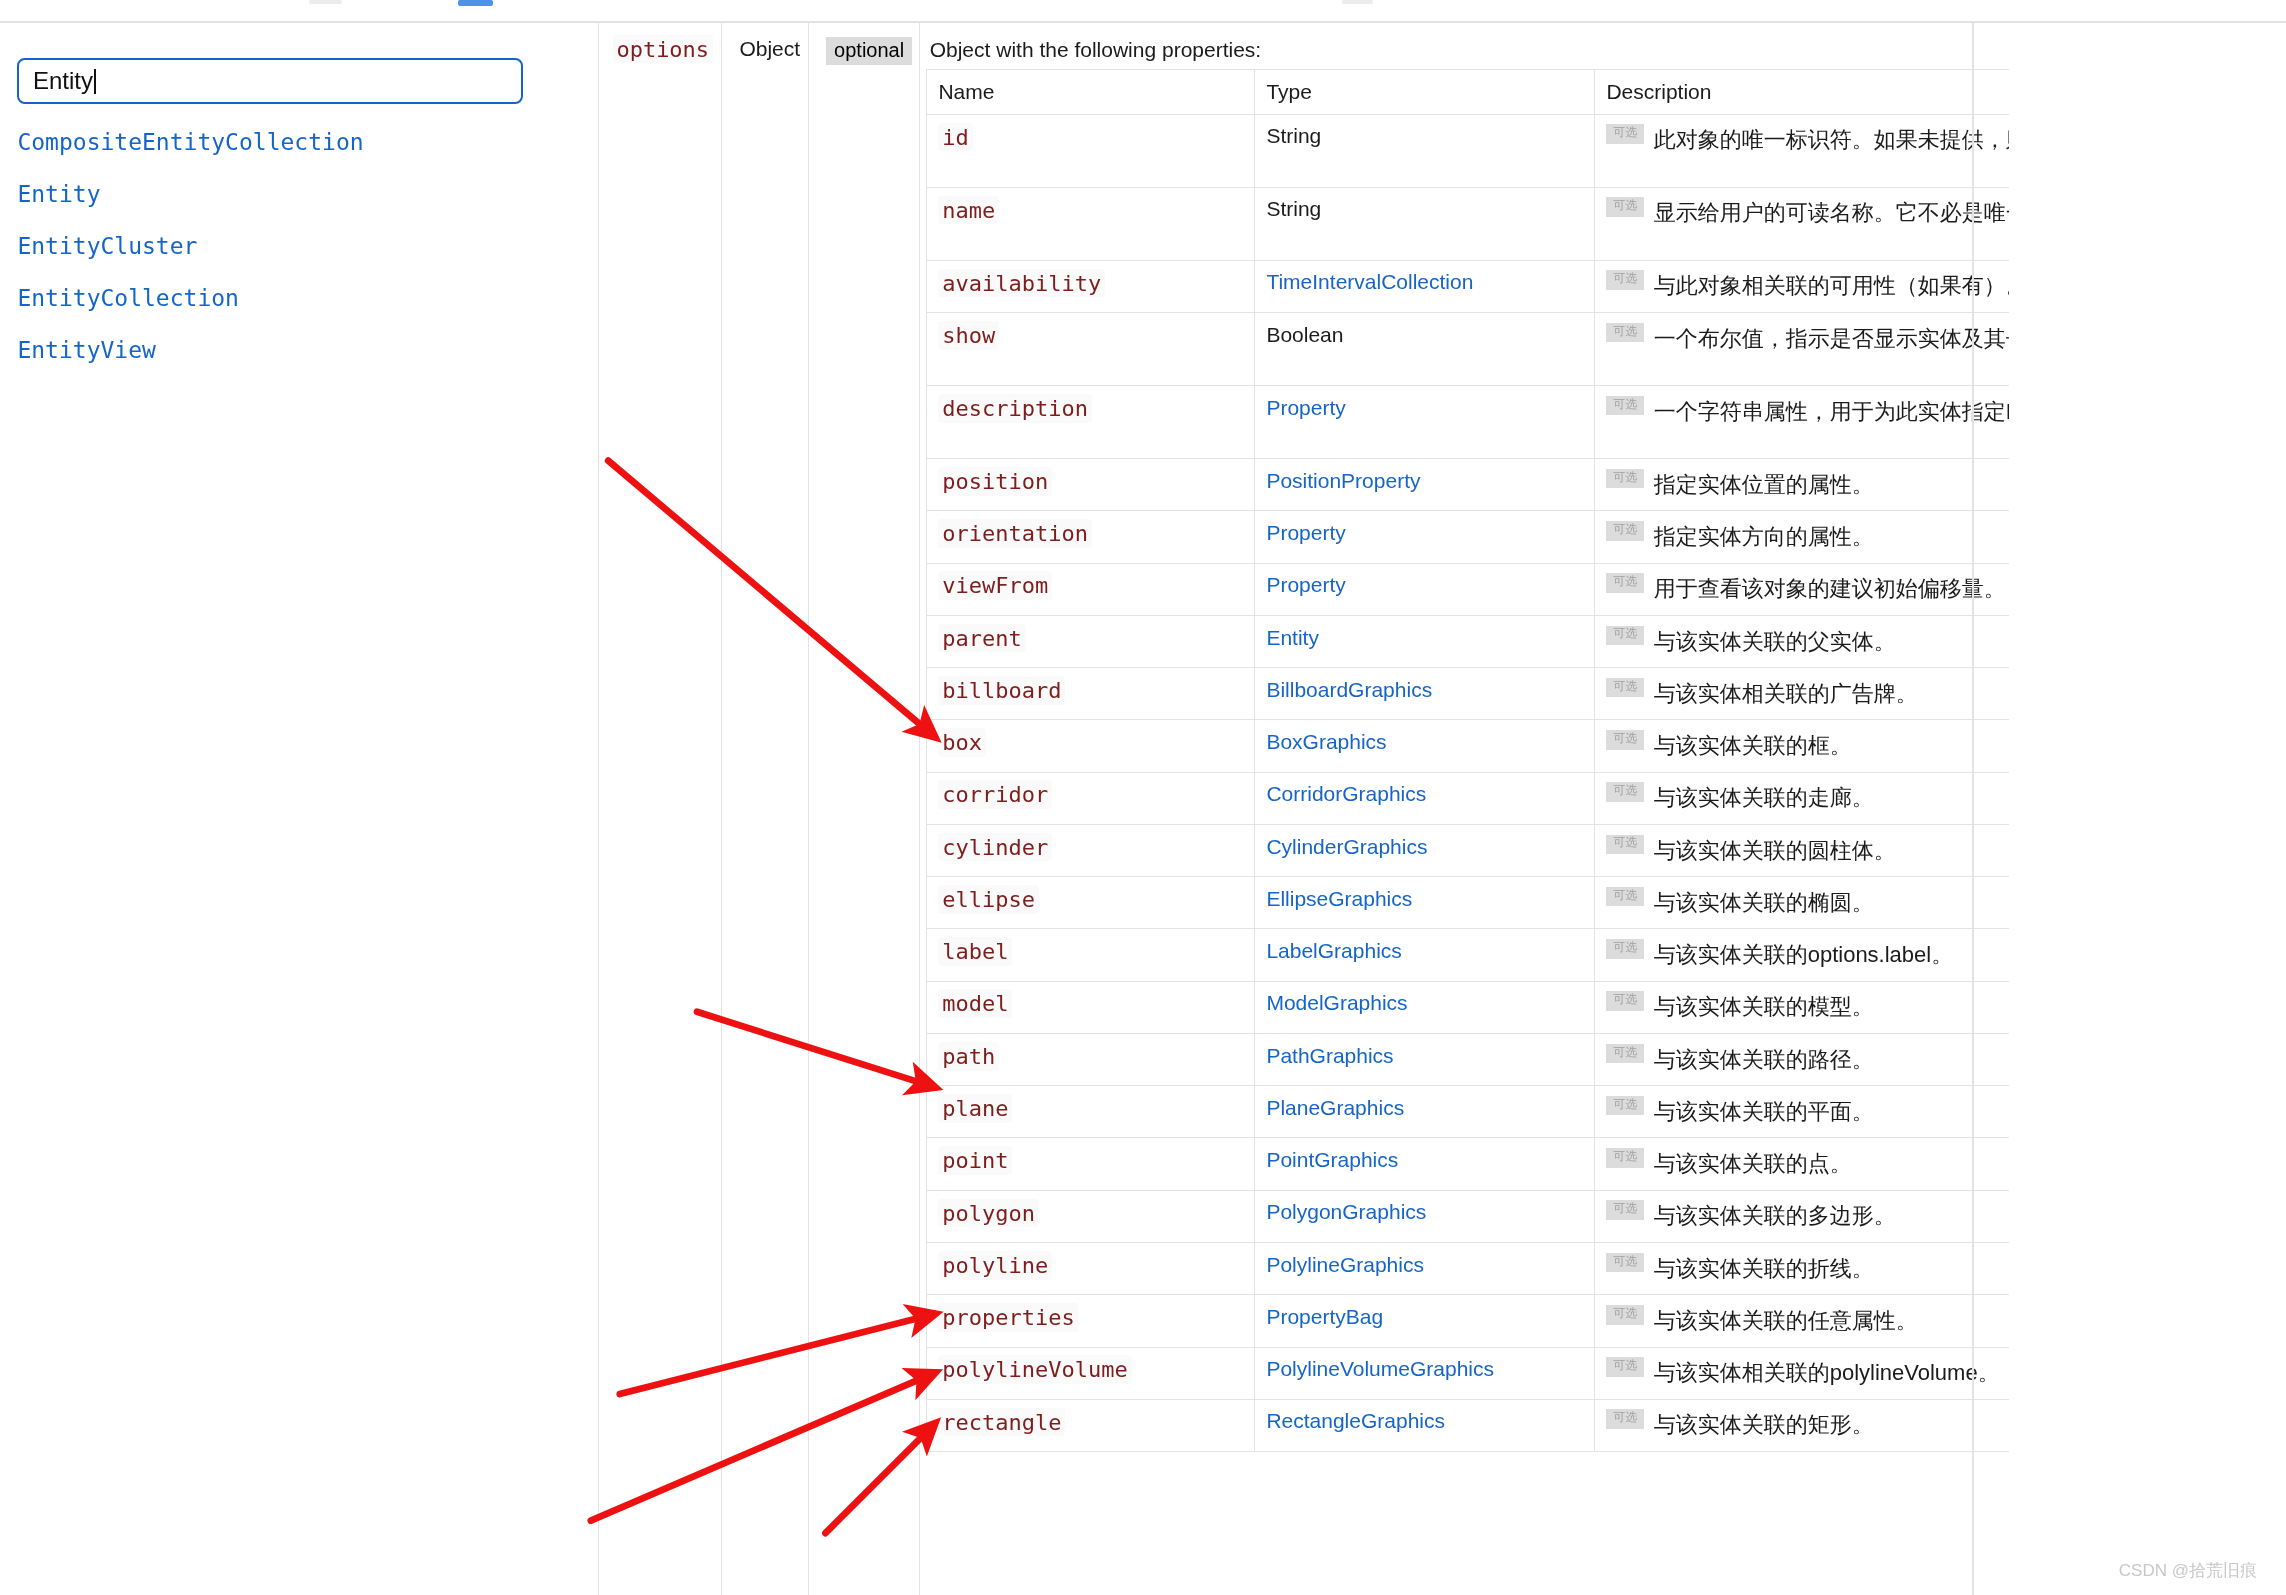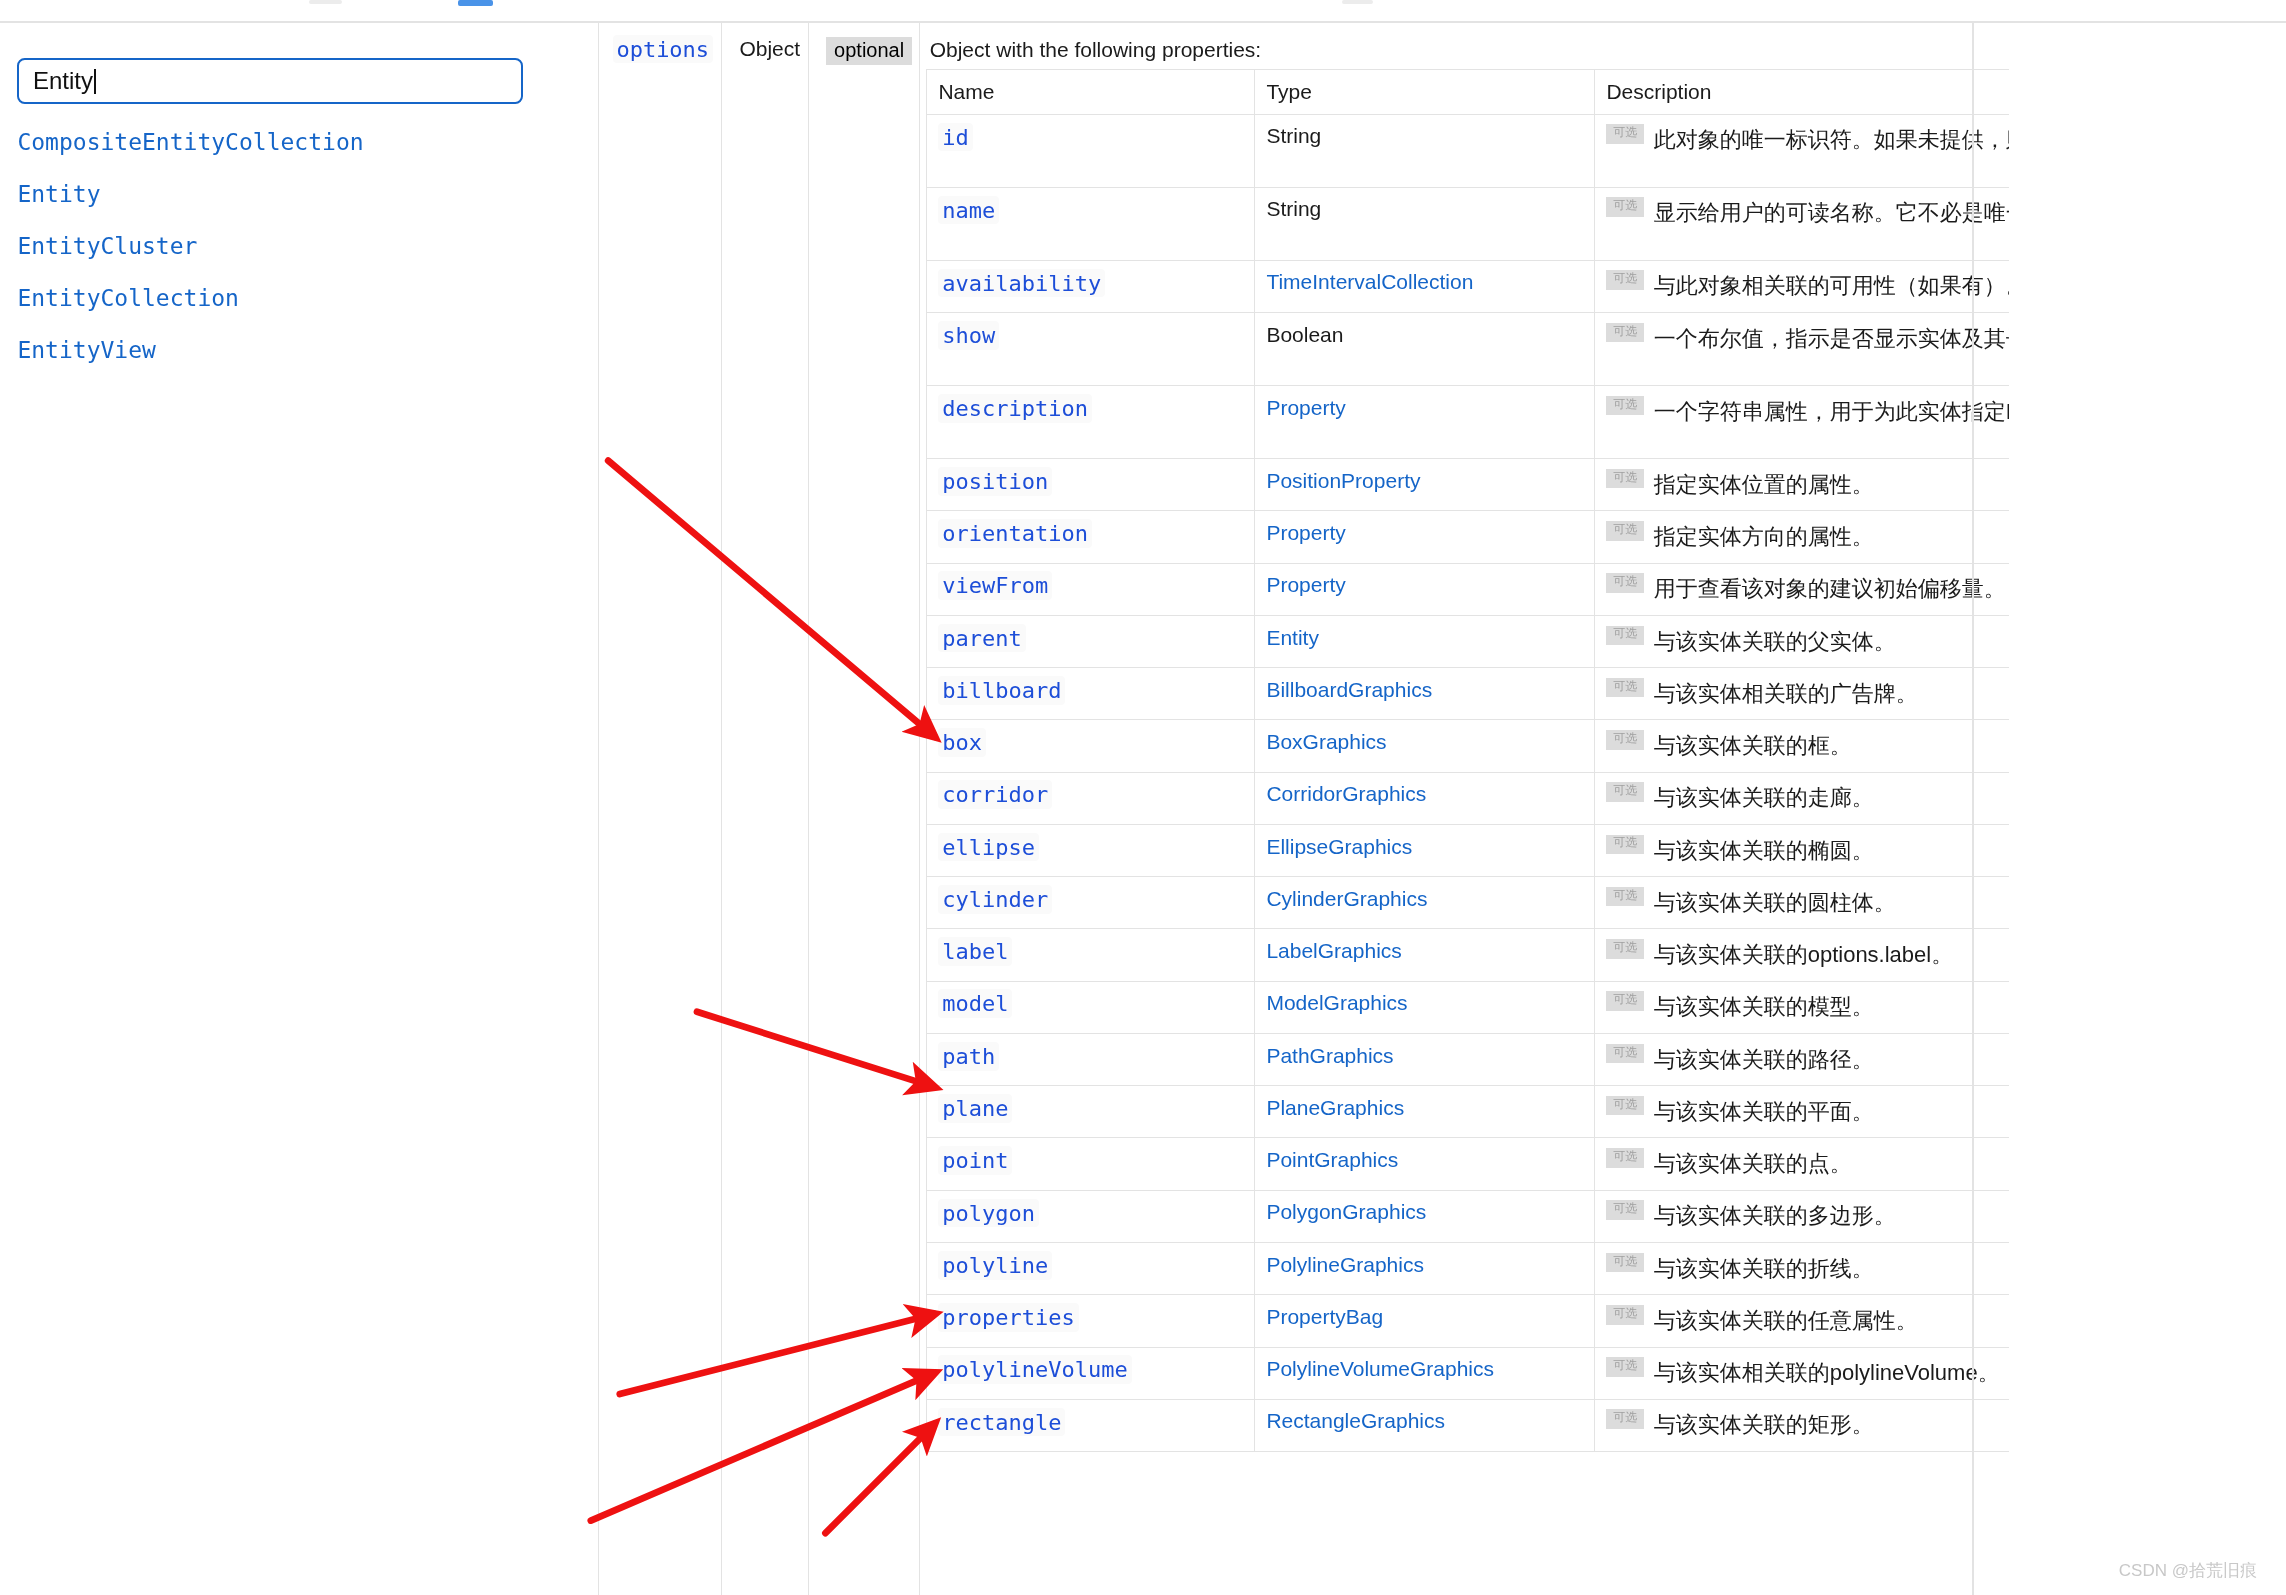--- a/index.html
+++ b/index.html
@@ -116,21 +116,21 @@
   #col-param-desc {
     flex: 1 1 auto;
     border-right: none;
     padding: 13.5px 0 0 0;
     padding-left: 5.8px;
   }
 
   .code-token {
     font-family: "DejaVu Sans Mono", monospace;
     font-size: 22px;
-    color: #1d4ed8;
+    color: #7f1d1d;
     background: #fafafa;
     border-radius: 3.9px;
     padding: 1.9px 3.9px;
     white-space: nowrap;
     margin-top: 28px;
   }
   .plain-type {
     font-family: "Liberation Sans", sans-serif;
     font-size: 21px;
     color: #1b1b1b;
@@ -418,36 +418,36 @@
                 <td class="name-cell"><span class="code-token">corridor</span></td>
                 <td class="type-cell"><a class="type-link">CorridorGraphics</a></td>
                 <td class="desc-cell">
                   <div class="desc-wrap">
                     <span class="opt-badge">可选</span>
                     <span class="desc-text">与该实体关联的走廊。</span>
                   </div>
                 </td>
               </tr>
               <tr>
+                <td class="name-cell"><span class="code-token">cylinder</span></td>
+                <td class="type-cell"><a class="type-link">CylinderGraphics</a></td>
+                <td class="desc-cell">
+                  <div class="desc-wrap">
+                    <span class="opt-badge">可选</span>
+                    <span class="desc-text">与该实体关联的圆柱体。</span>
+                  </div>
+                </td>
+              </tr>
+              <tr>
                 <td class="name-cell"><span class="code-token">ellipse</span></td>
                 <td class="type-cell"><a class="type-link">EllipseGraphics</a></td>
                 <td class="desc-cell">
                   <div class="desc-wrap">
                     <span class="opt-badge">可选</span>
                     <span class="desc-text">与该实体关联的椭圆。</span>
-                  </div>
-                </td>
-              </tr>
-              <tr>
-                <td class="name-cell"><span class="code-token">cylinder</span></td>
-                <td class="type-cell"><a class="type-link">CylinderGraphics</a></td>
-                <td class="desc-cell">
-                  <div class="desc-wrap">
-                    <span class="opt-badge">可选</span>
-                    <span class="desc-text">与该实体关联的圆柱体。</span>
                   </div>
                 </td>
               </tr>
               <tr>
                 <td class="name-cell"><span class="code-token">label</span></td>
                 <td class="type-cell"><a class="type-link">LabelGraphics</a></td>
                 <td class="desc-cell">
                   <div class="desc-wrap">
                     <span class="opt-badge">可选</span>
                     <span class="desc-text">与该实体关联的options.label。</span>

